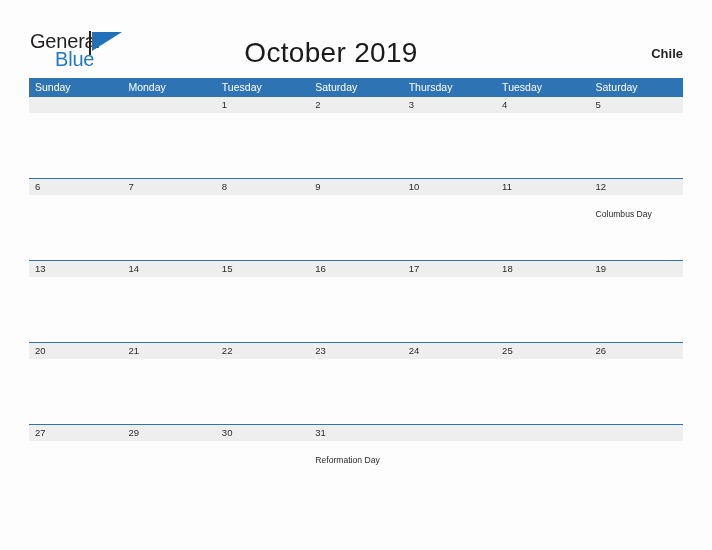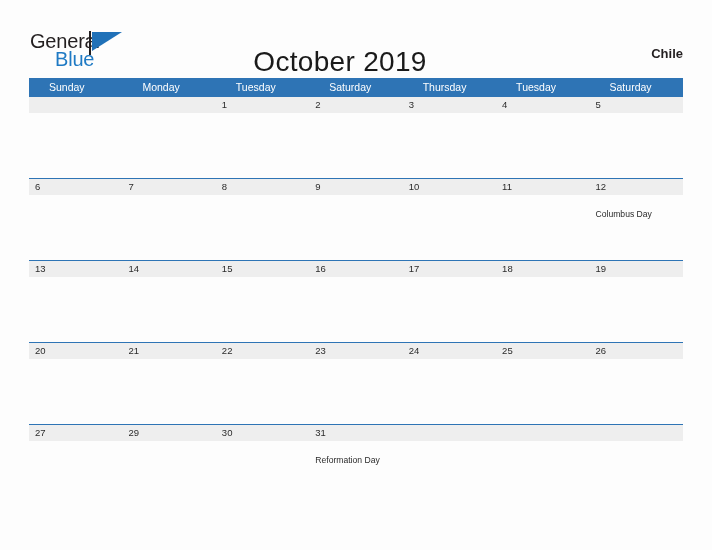--- a/index.html
+++ b/index.html
@@ -73,21 +73,21 @@
   #calendar-title {
     position: absolute;
     left: 0;
     top: 34px;
     width: 656px;
     text-align: center;
     font-size: 28px;
     color: #1a1a1a;
     font-family: "Liberation Sans", sans-serif;
     font-weight: normal;
-    margin: 12px;
+    margin: 3px;
     letter-spacing: 0.3px;
   }
 
   #country-label {
     position: absolute;
     right: 29px;
     top: 46px;
     font-size: 13px;
     color: #231f20;
     font-family: "Liberation Sans", sans-serif;
@@ -106,21 +106,21 @@
     display: flex;
     background: #2e74b5;
     height: 19px;
   }
   .weekday-header .weekday-cell {
     width: 93.43px;
     flex: 0 0 93.43px;
     color: #ffffff;
     font-size: 10.5px;
     line-height: 19px;
-    padding-left: 20px;
+    padding-left: 6px;
     box-sizing: border-box;
     font-family: "Liberation Sans", sans-serif;
     white-space: nowrap;
     overflow: hidden;
   }
 
   .week-row {
     display: flex;
     height: 81px;
     border-top: 1px solid #2e74b5;

